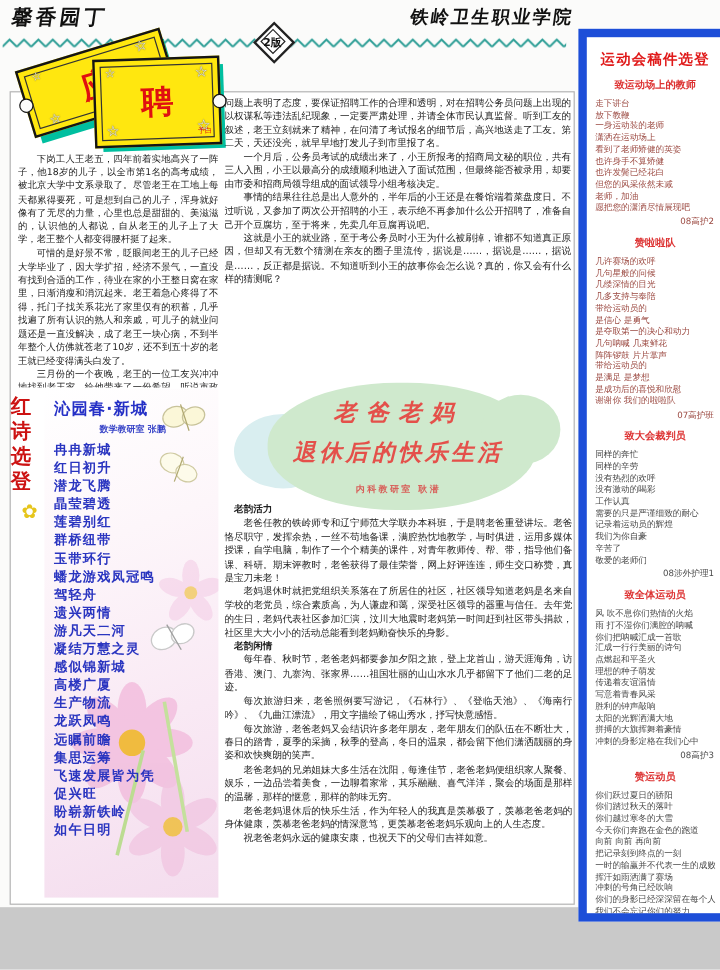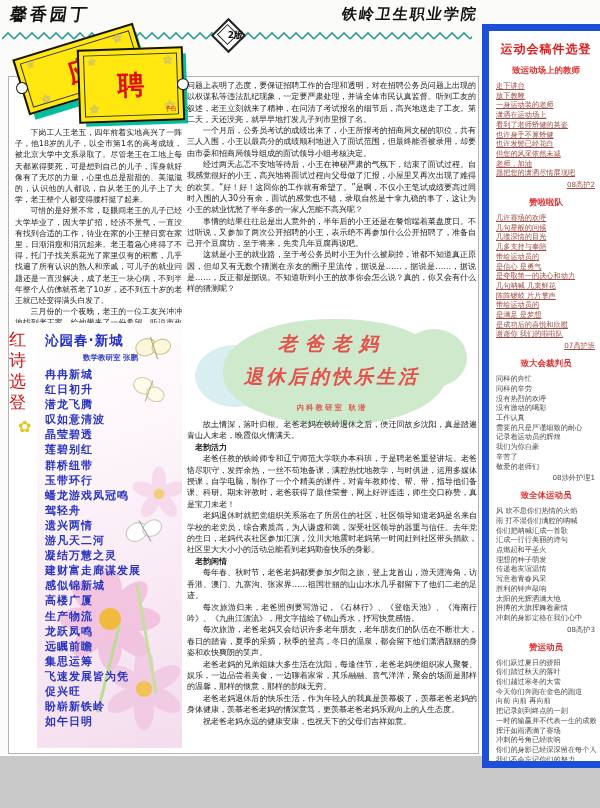--- a/index.html
+++ b/index.html
@@ -11,21 +11,21 @@
   .masthead{position:absolute;left:10px;top:3px;font-family:"DejaVu Serif",serif;
             font-weight:bold;font-size:17px;color:#111;letter-spacing:3px;transform:skewX(-8deg);}
   .school{position:absolute;right:122px;top:5px;font-family:"DejaVu Serif",serif;
           font-weight:bold;font-size:15px;color:#111;letter-spacing:2px;transform:skewX(-8deg);}
   .zigzag{position:absolute;left:2px;top:30px;}
   .badge{position:absolute;left:211px;top:18px;width:32px;height:32px;}
   .badge .d1{position:absolute;left:5px;top:5px;width:21px;height:21px;background:#fff;
              border:2px solid #222;transform:rotate(45deg);}
   .badge .d2{position:absolute;left:9px;top:9px;width:13px;height:13px;background:#fff;
              border:1px solid #222;transform:rotate(45deg);}
-  .badge .lbl{position:absolute;left:0;top:11px;width:32px;text-align:right;
+  .badge .lbl{position:absolute;left:0;top:11px;width:32px;text-align:center;
               font-size:9px;font-weight:bold;color:#111;}
 
   
   .main-box{position:absolute;left:8px;top:76px;width:469px;height:676px;
             border:1px solid #b3b3b3;background:#fff;}
   .sidebar{position:absolute;left:482px;top:24px;width:114px;height:730px;
            border:7px solid #1d4ed8;background:#fff;overflow:hidden;}
 
   
   .tickets{position:absolute;left:6px;top:-52px;width:184px;height:108px;}
@@ -49,21 +49,21 @@
   
   .col-left{position:absolute;left:6px;top:50px;width:167px;height:196px;overflow:hidden;
             font-size:7.8px;line-height:11.2px;text-align:justify;color:#1b1b1b;}
   .col-left p{margin:0;text-indent:2em;}
   .col-right{position:absolute;left:178px;top:3px;width:289px;height:238px;overflow:hidden;
              font-size:8px;line-height:11.3px;text-align:justify;color:#1b1b1b;}
   .col-right p{margin:0;text-indent:2em;}
   .col-right p:first-child{text-indent:0;}
 
   
-  .poetry-title{position:absolute;left:0;top:252px;width:20px;font-size:17px;font-weight:normal;
+  .poetry-title{position:absolute;left:0;top:252px;width:20px;font-size:17px;font-weight:bold;
                 color:#cc1212;line-height:21px;font-family:"DejaVu Serif",serif;}
   .poetry-flower{position:absolute;left:9px;top:340px;font-size:16px;color:#e6c51c;}
   .poem-box{position:absolute;left:28px;top:247px;width:145px;height:424px;overflow:hidden;
             background:linear-gradient(160deg,#ffffff 0%,#fdf6fa 30%,#f9e9f4 65%,#f4ddee 100%);}
   .poem-title{position:relative;margin:8px 0 0 8px;font-size:13.5px;font-weight:bold;
               color:#2530c6;letter-spacing:1px;z-index:2;}
   .poem-byline{position:relative;margin:3px 0 2px 46px;font-size:7.5px;font-weight:bold;
                color:#3a46c8;z-index:2;}
   .poem-lines{position:relative;margin:4px 0 0 8px;z-index:2;}
   .poem-lines div{font-size:11px;font-weight:bold;color:#2a35c0;line-height:15.1px;
@@ -86,21 +86,21 @@
   .fam-body p{margin:0;text-indent:2em;}
   .fam-body p.sub{text-indent:1em;font-weight:bold;}
 
   
   .sb-title{margin-top:10px;text-align:center;font-size:12px;font-weight:bold;
             color:#e01a1a;letter-spacing:1px;}
   .sb-sec{margin:0 7px;}
   .sb-head{margin:7px 0 4px;text-align:center;font-size:8.5px;font-weight:bold;color:#dd3333;}
   .sb-lines div{font-size:7.2px;line-height:9.7px;white-space:nowrap;overflow:hidden;}
   .sb-sig{text-align:right;font-size:7.2px;margin:2px 1px 0 0;}
-  .sec-red .sb-lines div,.sec-red .sb-sig{color:#9c4a42;text-decoration:underline;}
+  .sec-red .sb-lines div,.sec-red .sb-sig{color:#9c4a42;}
   .sec-dark .sb-lines div,.sec-dark .sb-sig{color:#4a4a4a;}
 </style>
 </head>
 <body>
 
 <div class="paper">
 
   <div class="masthead">馨香园丁</div>
   <div class="school">铁岭卫生职业学院</div>
   <svg class="zigzag" width="470" height="12">
@@ -141,21 +141,20 @@
     </div>
 
     <div class="col-left">
         <p>下岗工人王老五，四年前着实地高兴了一阵子，他18岁的儿子，以全市第1名的高考成绩，被北京大学中文系录取了。尽管老王在工地上每天都累得要死，可是想到自己的儿子，浑身就好像有了无尽的力量，心里也总是甜甜的、美滋滋的，认识他的人都说，自从老王的儿子上了大学，老王整个人都变得腰杆挺了起来。</p>
         <p>可惜的是好景不常，眨眼间老王的儿子已经大学毕业了，因大学扩招，经济不景气，一直没有找到合适的工作，待业在家的小王整日窝在家里，日渐消瘦和消沉起来。老王着急心疼得了不得，托门子找关系花光了家里仅有的积蓄，几乎找遍了所有认识的熟人和亲戚，可儿子的就业问题还是一直没解决，成了老王一块心病，不到半年整个人仿佛就苍老了10岁，还不到五十岁的老王就已经变得满头白发了。</p>
         <p>三月份的一个夜晚，老王的一位工友兴冲冲地找到老王家，给他带来了一份希望，听说市政府要公开招聘一批公务员，新上任的市委书记也在招聘公务员</p>
       </div>
     <div class="col-right">
         <p>问题上表明了态度，要保证招聘工作的合理和透明，对在招聘公务员问题上出现的以权谋私等违法乱纪现象，一定要严肃处理，并请全体市民认真监督。听到工友的叙述，老王立刻就来了精神，在问清了考试报名的细节后，高兴地送走了工友。第二天，天还没亮，就早早地打发儿子到市里报了名。</p>
         <p>一个月后，公务员考试的成绩出来了，小王所报考的招商局文秘的职位，共有三人入围，小王以最高分的成绩顺利地进入了面试范围，但最终能否被录用，却要由市委和招商局领导组成的面试领导小组考核决定。</p>
-        <p>经过两天忐忑不安地等待后，小王在神秘严肃的气氛下，结束了面试过程。自我感觉很好的小王，高兴地将面试过程向父母做了汇报，小屋里又再次出现了难得的欢笑。“好！好！这回你的工作就有希望了。”是啊，不仅小王笔试成绩要高过同时入围的人30分有余，面试的感觉也不错，录取自然是十拿九稳的事了，这让为小王的就业忧愁了半年多的一家人怎能不高兴呢？</p>
         <p>事情的结果往往总是出人意外的，半年后的小王还是在餐馆端着菜盘度日。不过听说，又参加了两次公开招聘的小王，表示绝不再参加什么公开招聘了，准备自己开个豆腐坊，至于将来，先卖几年豆腐再说吧。</p>
         <p>这就是小王的就业路，至于考公务员时小王为什么被刷掉，谁都不知道真正原因，但却又有无数个猜测在亲友的圈子里流传，据说是……，据说是……，据说是……，反正都是据说。不知道听到小王的故事你会怎么说？真的，你又会有什么样的猜测呢？</p>
       </div>
 
     <div class="poetry-title">红诗选登</div>
     <div class="poetry-flower">✿</div>
 
     <div class="poem-box">
 
       <svg class="deco" style="left:18px;top:240px;opacity:.85" width="110" height="110" viewBox="0 0 100 100">
@@ -209,31 +208,29 @@
         <ellipse cx="27" cy="16" rx="9" ry="7" fill="#ffffff" stroke="#c9c9c9"></ellipse>
         <line x1="20" y1="4" x2="20" y2="26" stroke="#9f9f9f"></line>
       </svg>
 
       <div class="poem-title">沁园春·新城</div>
       <div class="poem-byline">数学教研室 张鹏</div>
       <div class="poem-lines">
           <div>冉冉新城</div>
           <div>红日初升</div>
           <div>潜龙飞腾</div>
-          <div>叹如意清波</div>
           <div>晶莹碧透</div>
           <div>莲碧别红</div>
           <div>群桥纽带</div>
           <div>玉带环行</div>
           <div>蟠龙游戏凤冠鸣</div>
           <div>驾轻舟</div>
           <div>遗兴两情</div>
           <div>游凡天二河</div>
           <div>凝结万慧之灵</div>
-          <div>建财富走廊谋发展</div>
           <div>感似锦新城</div>
           <div>高楼广厦</div>
           <div>生产物流</div>
           <div>龙跃凤鸣</div>
           <div>远瞩前瞻</div>
           <div>集思运筹</div>
           <div>飞速发展皆为凭</div>
           <div>促兴旺</div>
           <div>盼崭新铁岭</div>
           <div>如午日明</div>
@@ -241,21 +238,20 @@
     </div>
 
     <div class="family">
       <div class="cloud2"></div>
       <div class="cloud"></div>
       <div class="cloud3"></div>
       <div class="fam-title fam-t1">老爸老妈</div>
       <div class="fam-title fam-t2">退休后的快乐生活</div>
       <div class="fam-byline">内科教研室 耿潜</div>
       <div class="fam-body">
-          <p>故土情深，落叶归根。老爸老妈在铁岭退休之后，便迁回故乡沈阳，真是踏遍青山人未老，晚霞似火情满天。</p>
           <p class="sub">老韵活力</p>
           <p>老爸任教的铁岭师专和辽宁师范大学联办本科班，于是聘老爸重登讲坛。老爸恪尽职守，发挥余热，一丝不苟地备课，满腔热忱地教学，与时俱进，运用多媒体授课，自学电脑，制作了一个个精美的课件，对青年教师传、帮、带，指导他们备课、科研。期末评教时，老爸获得了最佳荣誉，网上好评连连，师生交口称赞，真是宝刀未老！</p>
           <p>老妈退休时就把党组织关系落在了所居住的社区，社区领导知道老妈是名来自学校的老党员，综合素质高，为人谦虚和蔼，深受社区领导的器重与信任。去年党的生日，老妈代表社区参加汇演，汶川大地震时老妈第一时间赶到社区带头捐款，社区里大大小小的活动总能看到老妈勤奋快乐的身影。</p>
           <p class="sub">老韵闲情</p>
           <p>每年春、秋时节，老爸老妈都要参加夕阳之旅，登上龙首山，游天涯海角，访香港、澳门、九寨沟、张家界……祖国壮丽的山山水水几乎都留下了他们二老的足迹。</p>
           <p>每次旅游归来，老爸照例要写游记，《石林行》、《登临天池》、《海南行吟》、《九曲江漂流》，用文字描绘了锦山秀水，抒写快意感悟。</p>
           <p>每次旅游，老爸老妈又会结识许多老年朋友，老年朋友们的队伍在不断壮大，春日的踏青，夏季的采摘，秋季的登高，冬日的温泉，都会留下他们潇洒靓丽的身姿和欢快爽朗的笑声。</p>
           <p>老爸老妈的兄弟姐妹大多生活在沈阳，每逢佳节，老爸老妈便组织家人聚餐、娱乐，一边品尝着美食，一边聊着家常，其乐融融、喜气洋洋，聚会的场面是那样的温馨，那样的惬意，那样的韵味无穷。</p>
           <p>老爸老妈退休后的快乐生活，作为年轻人的我真是羡慕极了，羡慕老爸老妈的身体健康，羡慕老爸老妈的情深意笃，更羡慕老爸老妈乐观向上的人生态度。</p>
           <p>祝老爸老妈永远的健康安康，也祝天下的父母们吉祥如意。</p>

